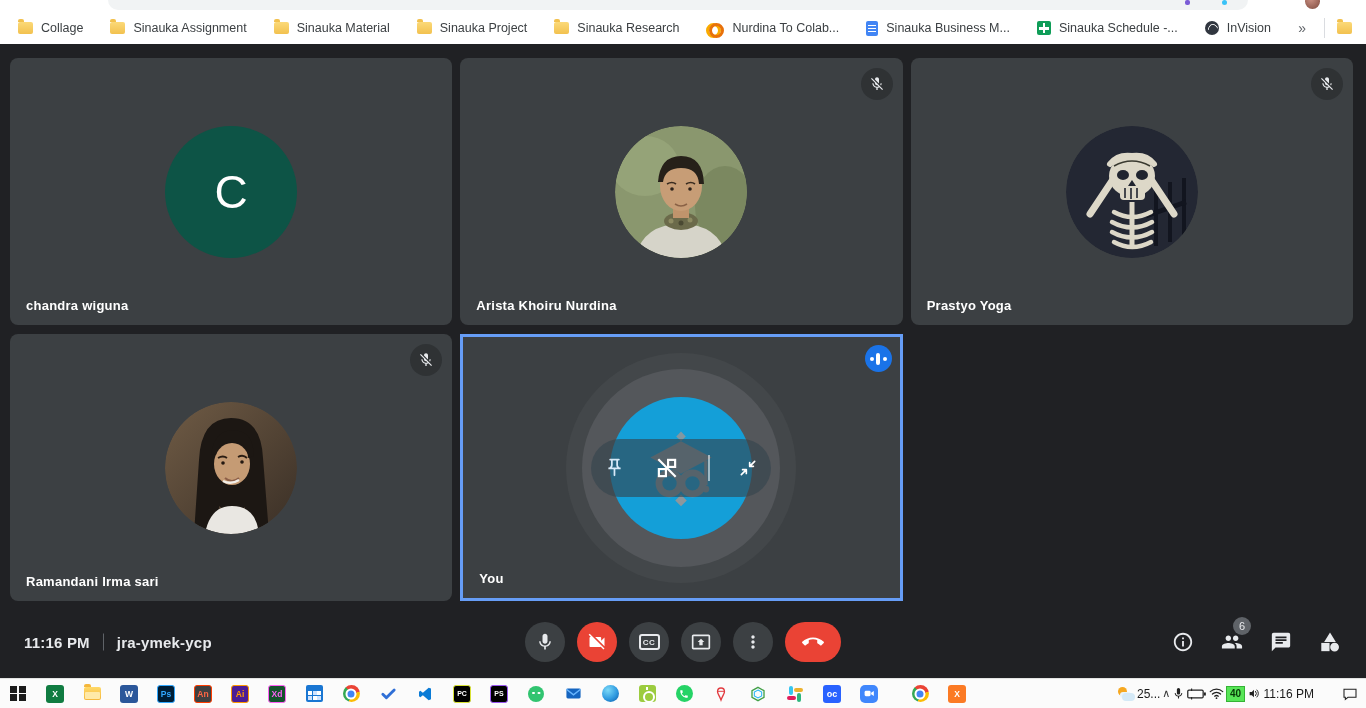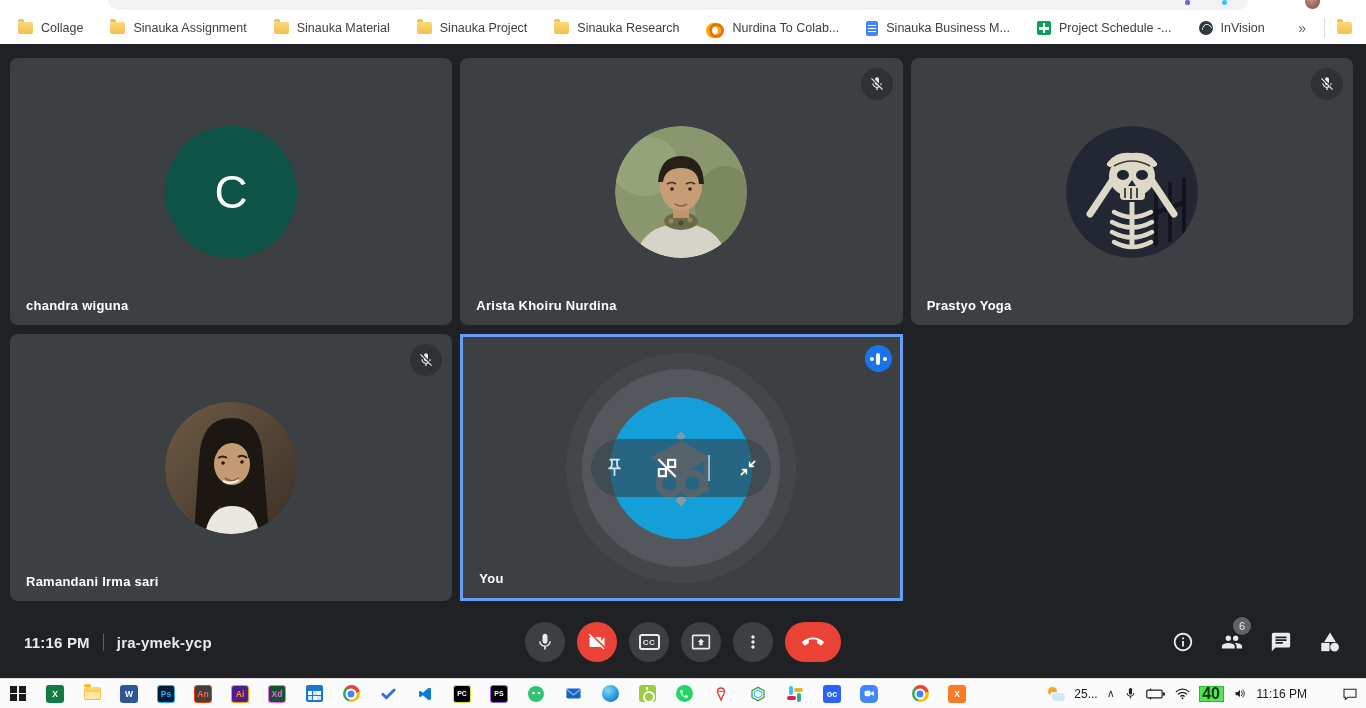--- a/index.html
+++ b/index.html
@@ -106,23 +106,23 @@
   .ic-droidcam::after { content:""; position:absolute; left:7.5px; top:1.5px; width:2px; height:3px; background:#fff; }
   .ic-slack { width:16px; height:16px; position:relative; }
   .ic-slack i { position:absolute; width:4px; height:9px; border-radius:2px; }
   .ic-slack i:nth-child(1){ left:2px; top:0; background:#36c5f0; }
   .ic-slack i:nth-child(2){ right:2px; bottom:0; background:#2eb67d; }
   .ic-slack i:nth-child(3){ left:0; bottom:2px; width:9px; height:4px; background:#e01e5a; }
   .ic-slack i:nth-child(4){ right:0; top:2px; width:9px; height:4px; background:#ecb22e; }
   .ic-weather { width:18px; height:14px; position:relative; }
   .ic-weather::before { content:""; position:absolute; left:1px; top:0; width:9px; height:9px; border-radius:50%; background:#f6a821; }
   .ic-weather::after { content:""; position:absolute; right:0; bottom:0; width:13px; height:8px; border-radius:6px; background:#d4e9f7; box-shadow:-3px -2px 0 -1px #e9f4fb; }
-  .tray { margin-left:auto; display:flex; align-items:center; gap:9px; padding-right:8px; font-size:12px; color:#1a1a1a; }
+  .tray { margin-left:auto; display:flex; align-items:center; gap:2px; padding-right:8px; font-size:12px; color:#1a1a1a; }
   .tray .t-ic { display:flex; align-items:center; justify-content:center; cursor:pointer; }
-  .batt-num { background:#57e557; border:1px solid #35b335; font-size:16px; font-weight:700; padding:0 2.5px; line-height:14px; color:#062; color:#073807; }
+  .batt-num { background:#57e557; border:1px solid #35b335; font-size:10px; font-weight:700; padding:0 2.5px; line-height:14px; color:#062; color:#073807; }
   .tray-text { white-space:nowrap; }
   .chev-up { font-size:11px; color:#333; }
 </style>
 </head>
 <body>
 
 <div class="browser-top">
   <div class="omnibox-sliver"></div>
   <span class="ext-dot" style="left:1185px; background:#7b5cd6;"></span>
   <span class="ext-dot" style="left:1222px; background:#39c2f7; border-radius:50%;"></span>
@@ -153,21 +153,21 @@
   <div class="bm-item">
     <span class="ic-colab"></span>
     <span class="bm-label">Nurdina To Colab...</span>
   </div>
   <div class="bm-item">
     <span class="ic-docs"></span>
     <span class="bm-label">Sinauka Business M...</span>
   </div>
   <div class="bm-item">
     <span class="ic-sheets"></span>
-    <span class="bm-label">Project Schedule -...</span>
+    <span class="bm-label">Sinauka Schedule -...</span>
   </div>
   <div class="bm-item">
     <span class="ic-globe"></span>
     <span class="bm-label">InVision</span>
   </div>
   <div class="bm-right">
     <span class="bm-chevron">»</span>
     <span class="bm-sep"></span>
     <div class="bm-item" style="margin-right:0">
       <span class="ic-folder"></span>

